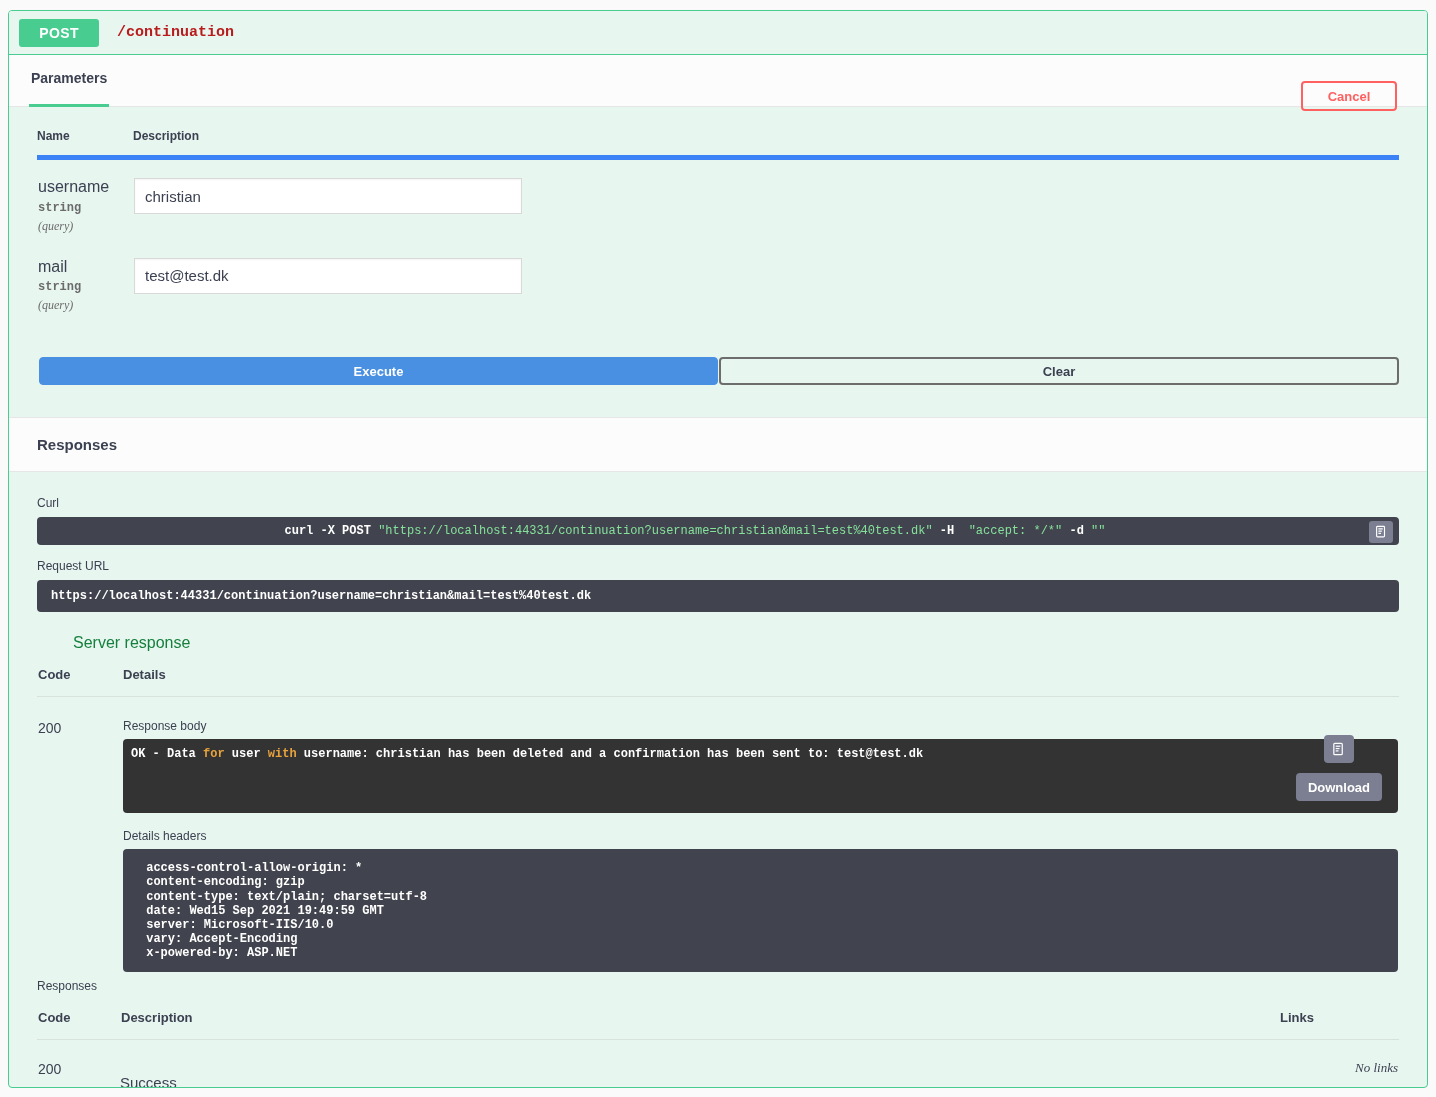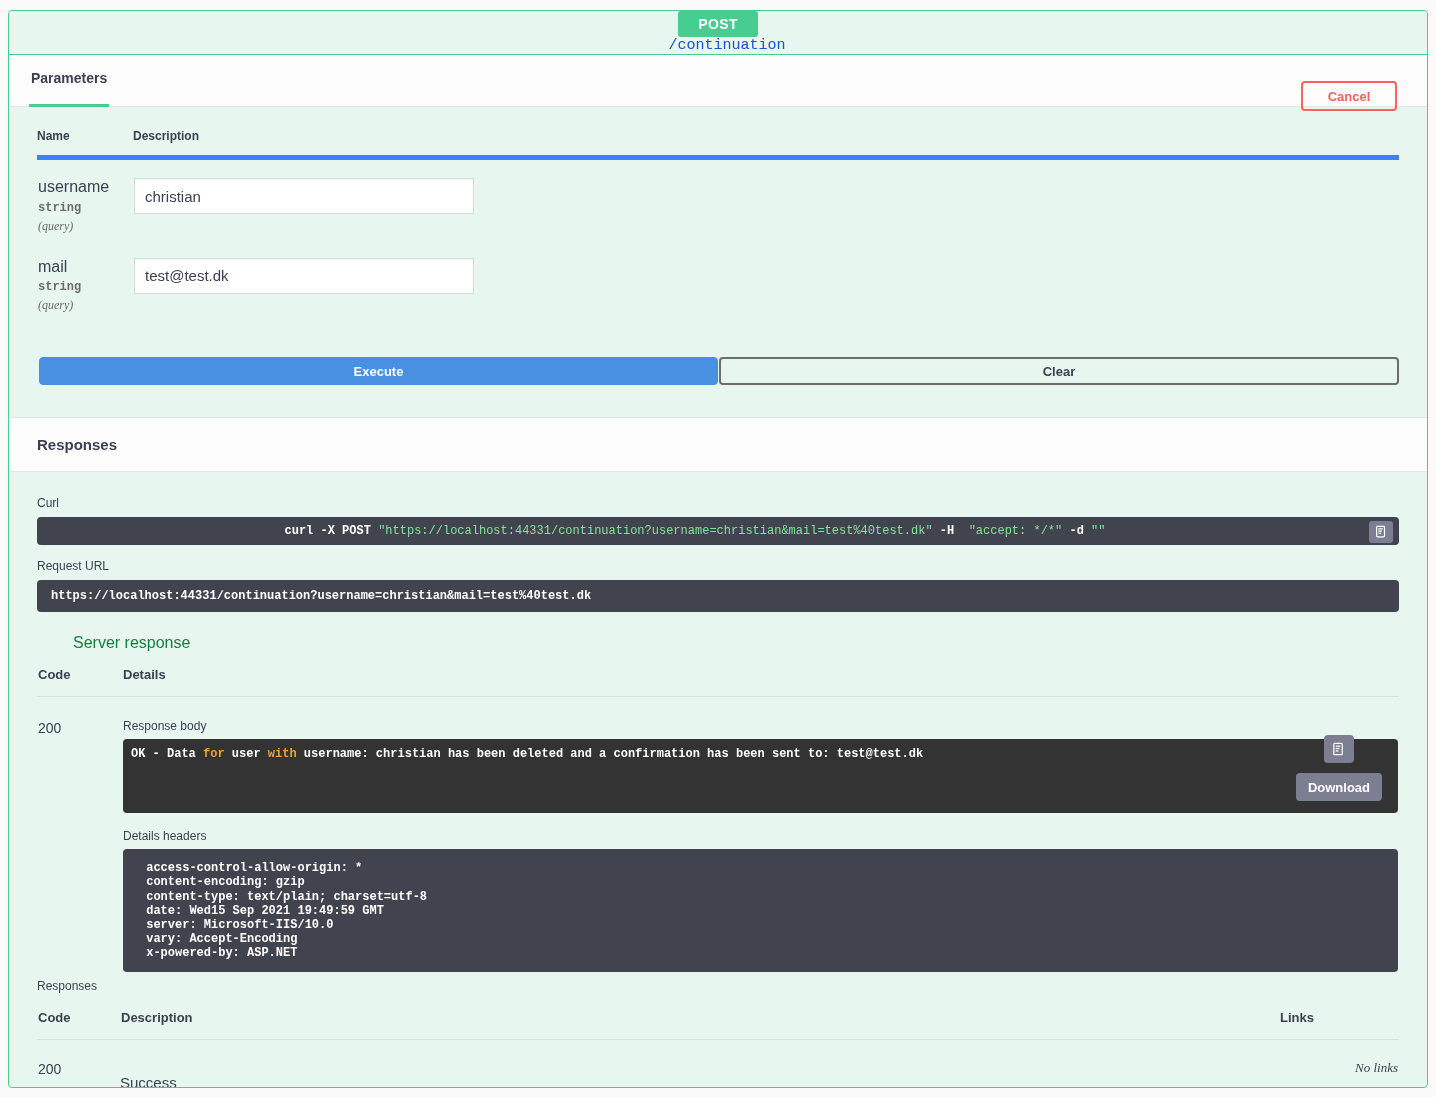--- a/index.html
+++ b/index.html
@@ -20,39 +20,38 @@
     overflow: hidden;
   }
   
   .opblock-summary {
     display: flex;
     align-items: center;
     height: 44px;
     padding: 0 10px;
     border-bottom: 1px solid #49cc90;
     background: #e8f6f0;
-    flex-direction: column;
   }
   .http-method {
     width: 80px; height: 28px;
     background: #49cc90;
     color: #fff;
     font-size: 14px;
     font-weight: bold;
     font-family: "Liberation Sans", sans-serif;
     display: flex; align-items: center; justify-content: center;
     border-radius: 3px;
     letter-spacing: .4px;
   }
   .op-path {
     margin-left: 18px;
     font-family: "Liberation Mono", monospace;
     font-size: 15px;
-    font-weight: normal;
-    color: #1d4ed8;
+    font-weight: bold;
+    color: #b91c1c;
   }
   
   .tabs-row {
     position: relative;
     height: 52px;
     background: #fcfcfc;
     border-bottom: 1px solid #e6e6e6;
     display: flex;
     align-items: center;
     padding: 0 20px;
@@ -111,21 +110,21 @@
     margin-top: 5px;
   }
   .param-in {
     font-family: "Liberation Serif", serif;
     font-style: italic;
     font-size: 12px;
     color: #6b6b6b;
     margin-top: 4px;
   }
   .param-input {
-    width: 340px; height: 36px;
+    width: 388px; height: 36px;
     border: 1px solid #d9d9d9;
     border-radius: 0;
     background: #fff;
     padding: 0 10px;
     font-size: 15px;
     color: #3b4151;
     font-family: "Liberation Sans", sans-serif;
     box-shadow: 0 1px 2px rgba(0,0,0,.05) inset;
   }
   

